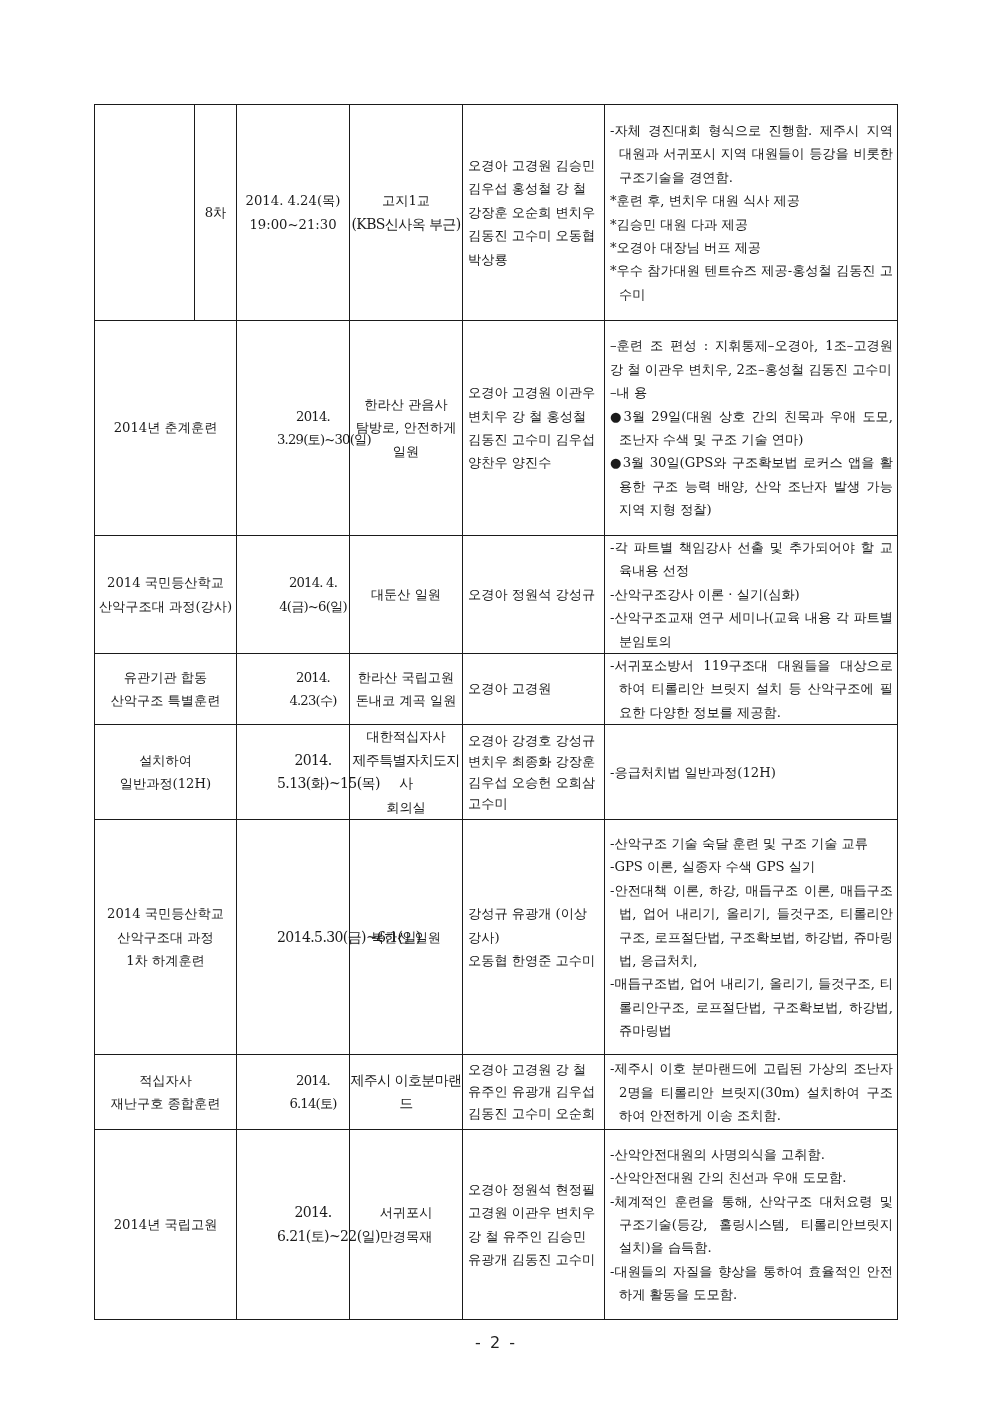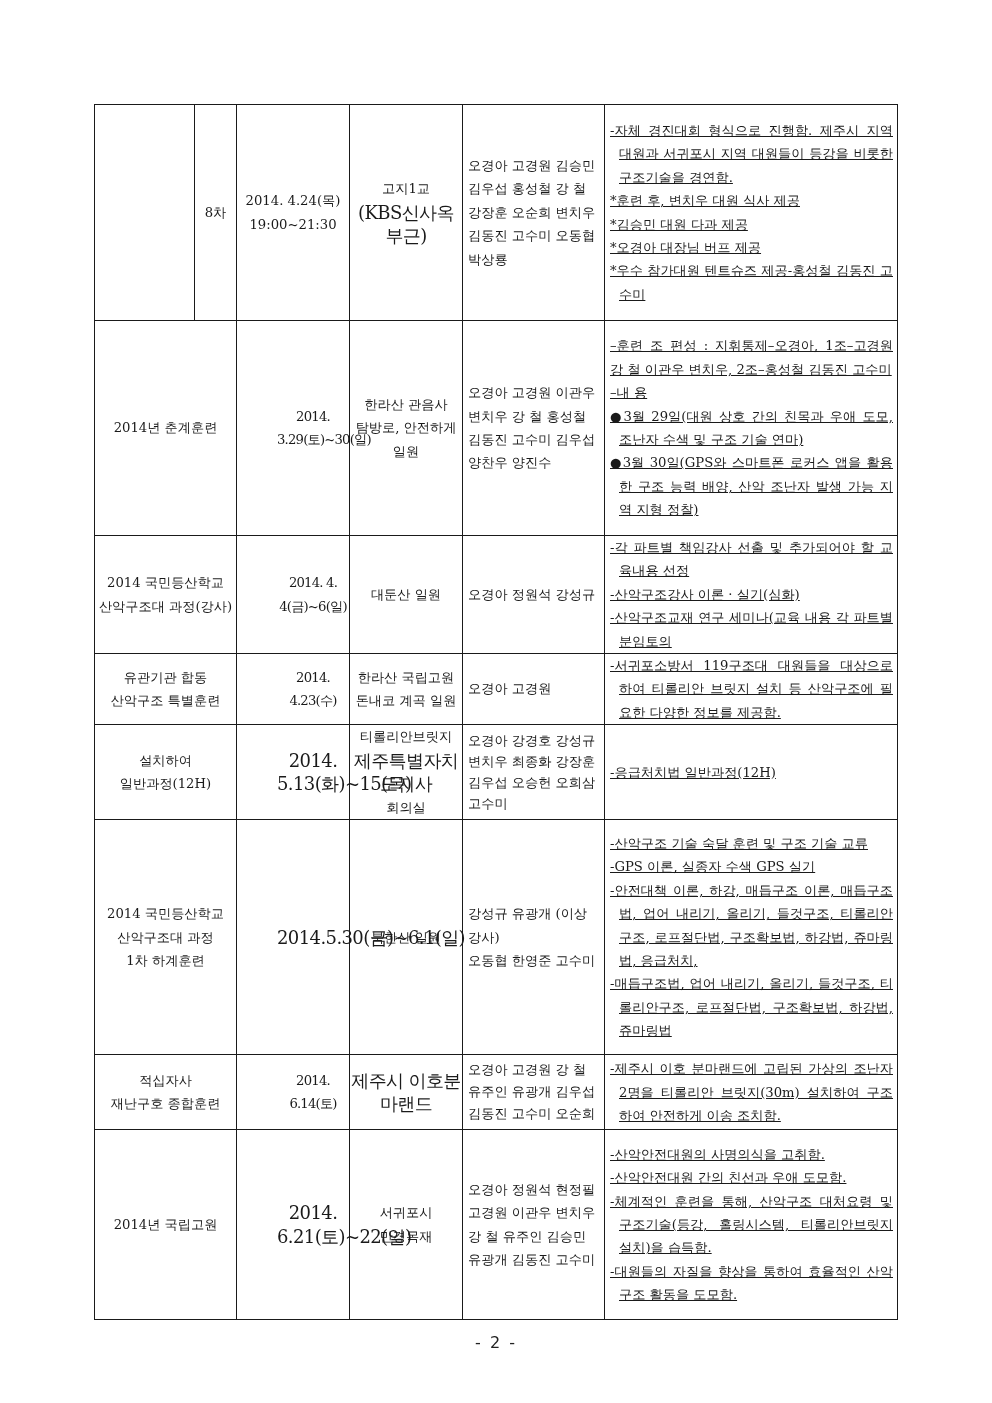--- a/index.html
+++ b/index.html
@@ -15,27 +15,27 @@
   }
   table.sched td {
     border: 1.5px solid #1a1a1a;
     vertical-align: middle;
     padding: 0;
     font-size: 13.2px;
     line-height: 23.4px;
   }
   td.c-name, td.c-sub, td.c-date, td.c-place { text-align: center; }
   td.c-members { text-align: justify; padding: 0 3px 0 5px !important; }
-  td.c-notes { padding: 0 4px 0 5px !important; text-align: justify; text-decoration: underline; }
+  td.c-notes { padding: 0 4px 0 5px !important; text-align: justify; }
   td.c-name.blank { border-right: 1.5px solid #1a1a1a; }
   .line { display: block; }
   .note-line { display: block; padding-left: 9px; text-indent: -9px; }
   .note-line.bullet { padding-left: 9px; text-indent: -9px; }
   .cond { letter-spacing: -0.8px; margin-left: 40px; }
-  .small { font-size: 18px; letter-spacing: -0.6px; }
+  .small { font-size: 14px; letter-spacing: -0.6px; }
   .page-num {
     position: absolute; left: 0; width: 992px; top: 1333px;
     text-align: center; font-family: "DejaVu Sans", sans-serif; font-size: 16px;
     color: #222; letter-spacing: 2px;
   }
 </style>
 </head>
 <body>
 
 <div class="page">
@@ -94,21 +94,21 @@
         <td class="c-members">
           <span class="line">오경아 고경원 이관우</span>
           <span class="line">변치우 강 철 홍성철</span>
           <span class="line">김동진 고수미 김우섭</span>
           <span class="line">양찬우 양진수</span>
         </td>
         <td class="c-notes">
           <span class="note-line" style="padding-left:0;text-indent:0">–훈련 조 편성 : 지휘통제–오경아, 1조–고경원 강  철 이관우 변치우, 2조–홍성철 김동진 고수미</span>
           <span class="note-line" style="padding-left:0;text-indent:0">–내  용</span>
           <span class="note-line bullet">●3월 29일(대원 상호 간의 친목과 우애 도모, 조난자 수색 및 구조 기술 연마)</span>
-          <span class="note-line bullet">●3월 30일(GPS와 스마트폰 로커스 앱을 활용한 구조 능력 배양, 산악 조난자 발생 가능 지역 지형 정찰)</span>
+          <span class="note-line bullet">●3월 30일(GPS와 구조확보법 로커스 앱을 활용한 구조 능력 배양, 산악 조난자 발생 가능 지역 지형 정찰)</span>
         </td>
       </tr>
 
       <tr style="height:117px">
         <td class="c-name" colspan="2">
           <span class="line">2014 국민등산학교</span>
           <span class="line">산악구조대 과정(강사)</span>
         </td>
         <td class="c-date">
           <span class="line cond">2014. 4. 4(금)~6(일)</span>
@@ -148,21 +148,21 @@
 
       <tr style="height:95px">
         <td class="c-name" colspan="2">
           <span class="line">설치하여</span>
           <span class="line">일반과정(12H)</span>
         </td>
         <td class="c-date">
           <span class="line cond small">2014. 5.13(화)~15(목)</span>
         </td>
         <td class="c-place">
-          <span class="line">티롤리안브릿지</span>
+          <span class="line">대한적십자사</span>
           <span class="line small">제주특별자치도지사</span>
           <span class="line">회의실</span>
         </td>
         <td class="c-members" style="line-height:21px">
           <span class="line">오경아 강경호 강성규</span>
           <span class="line">변치우 최종화 강장훈</span>
           <span class="line">김우섭 오승헌 오희삼</span>
           <span class="line">고수미</span>
         </td>
         <td class="c-notes">
@@ -230,20 +230,20 @@
         <td class="c-members">
           <span class="line">오경아 정원석 현정필</span>
           <span class="line">고경원 이관우 변치우</span>
           <span class="line">강  철 유주인 김승민</span>
           <span class="line">유광개 김동진 고수미</span>
         </td>
         <td class="c-notes">
           <span class="note-line">-산악안전대원의 사명의식을 고취함.</span>
           <span class="note-line">-산악안전대원 간의 친선과 우애 도모함.</span>
           <span class="note-line">-체계적인 훈련을 통해, 산악구조 대처요령 및 구조기술(등강, 홀링시스템, 티롤리안브릿지 설치)을 습득함.</span>
-          <span class="note-line">-대원들의 자질을 향상을 통하여 효율적인 산악구조 활동을 도모함.</span>
+          <span class="note-line">-대원들의 자질을 향상을 통하여 효율적인 안전하게 활동을 도모함.</span>
         </td>
       </tr>
     </tbody>
   </table>
 
   <div class="page-num">- 2 -</div>
 </div>
 
 </body></html>

